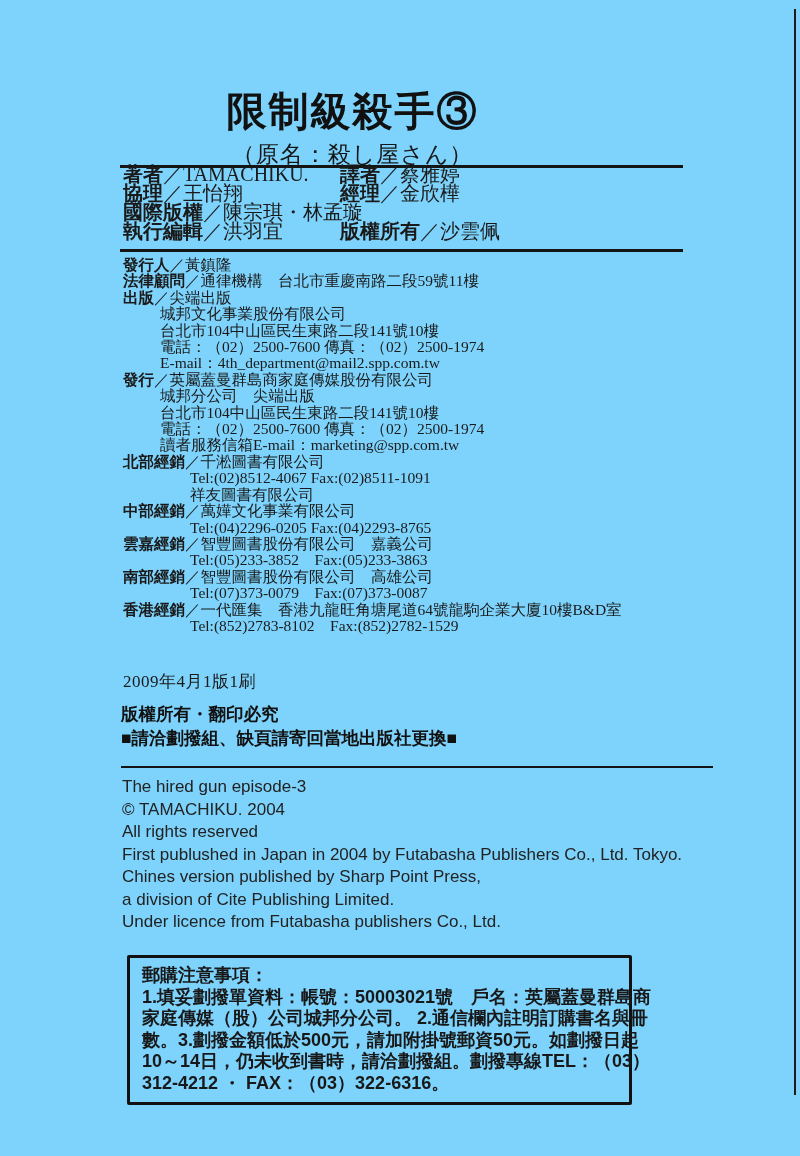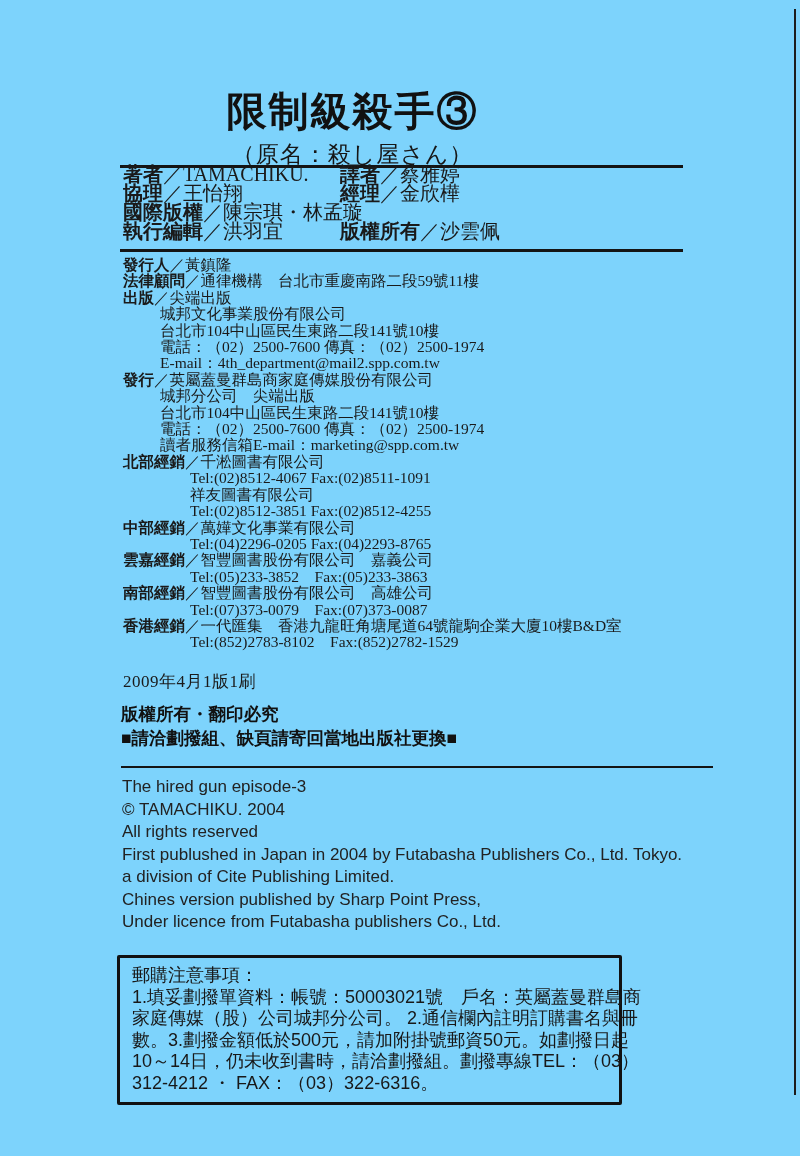--- a/index.html
+++ b/index.html
@@ -53,25 +53,25 @@
     font-weight: bold; font-size: 17.5px; line-height: 23.5px; color: #111;
     white-space: nowrap;
   }
   .english {
     position: absolute; left: 122px; top: 776px; width: 640px;
     font-family: "Liberation Sans", sans-serif;
     font-size: 17px; line-height: 22.5px; color: #222;
     white-space: nowrap;
   }
   .mailbox {
-    position: absolute; left: 117px; top: 955px; width: 505px;
+    position: absolute; left: 127px; top: 955px; width: 505px;
     border: 3px solid #111; border-radius: 2px;
     padding: 7px 12px 8px 12px;
     font-family: "Liberation Sans", sans-serif;
-    font-weight: normal; font-size: 18px; line-height: 21.5px; color: #181818;
+    font-weight: bold; font-size: 18px; line-height: 21.5px; color: #181818;
   }
   .mline { white-space: nowrap; }
   .scan-edge {
     position: absolute; left: 794px; top: 9px; width: 2px; height: 1086px;
     background: #1c1c1c;
   }
 </style>
 </head>
 <body>
 
@@ -113,21 +113,20 @@
     <div class="pline ind1"><span>電話：（02）2500-7600 傳真：（02）2500-1974</span></div>
     <div class="pline ind1"><span>E-mail：4th_department@mail2.spp.com.tw</span></div>
     <div class="pline"><span class="plabel">發行</span><span>／英屬蓋曼群島商家庭傳媒股份有限公司</span></div>
     <div class="pline ind1"><span>城邦分公司　尖端出版</span></div>
     <div class="pline ind1"><span>台北市104中山區民生東路二段141號10樓</span></div>
     <div class="pline ind1"><span>電話：（02）2500-7600 傳真：（02）2500-1974</span></div>
     <div class="pline ind1"><span>讀者服務信箱E-mail：marketing@spp.com.tw</span></div>
     <div class="pline"><span class="plabel">北部經銷</span><span>／千淞圖書有限公司</span></div>
     <div class="pline ind2"><span>Tel:(02)8512-4067 Fax:(02)8511-1091</span></div>
     <div class="pline ind2"><span>祥友圖書有限公司</span></div>
-    <div class="pline ind2"><span>Tel:(02)8512-3851 Fax:(02)8512-4255</span></div>
     <div class="pline"><span class="plabel">中部經銷</span><span>／萬嬅文化事業有限公司</span></div>
     <div class="pline ind2"><span>Tel:(04)2296-0205 Fax:(04)2293-8765</span></div>
     <div class="pline"><span class="plabel">雲嘉經銷</span><span>／智豐圖書股份有限公司　嘉義公司</span></div>
     <div class="pline ind2"><span>Tel:(05)233-3852　Fax:(05)233-3863</span></div>
     <div class="pline"><span class="plabel">南部經銷</span><span>／智豐圖書股份有限公司　高雄公司</span></div>
     <div class="pline ind2"><span>Tel:(07)373-0079　Fax:(07)373-0087</span></div>
     <div class="pline"><span class="plabel">香港經銷</span><span>／一代匯集　香港九龍旺角塘尾道64號龍駒企業大廈10樓B&amp;D室</span></div>
     <div class="pline ind2"><span>Tel:(852)2783-8102　Fax:(852)2782-1529</span></div>
   </div>
 
@@ -138,22 +137,22 @@
     <div>■請洽劃撥組、缺頁請寄回當地出版社更換■</div>
   </div>
 
   <div class="rule rule3"></div>
 
   <div class="english">
     <div>The hired gun episode-3</div>
     <div>© TAMACHIKU. 2004</div>
     <div>All rights reserved</div>
     <div>First publushed in Japan in 2004 by Futabasha Publishers Co., Ltd. Tokyo.</div>
+    <div>Chines version published by Sharp Point Press,</div>
     <div>a division of Cite Publishing Limited.</div>
-    <div>Chines version published by Sharp Point Press,</div>
     <div>Under licence from Futabasha publishers Co., Ltd.</div>
   </div>
 
   <div class="mailbox">
     <div class="mline">郵購注意事項：</div>
     <div class="mline">1.填妥劃撥單資料：帳號：50003021號　戶名：英屬蓋曼群島商</div>
     <div class="mline">家庭傳媒（股）公司城邦分公司。 2.通信欄內註明訂購書名與冊</div>
     <div class="mline">數。3.劃撥金額低於500元，請加附掛號郵資50元。如劃撥日起</div>
     <div class="mline">10～14日，仍未收到書時，請洽劃撥組。劃撥專線TEL：（03）</div>
     <div class="mline">312-4212 ・ FAX：（03）322-6316。</div>

